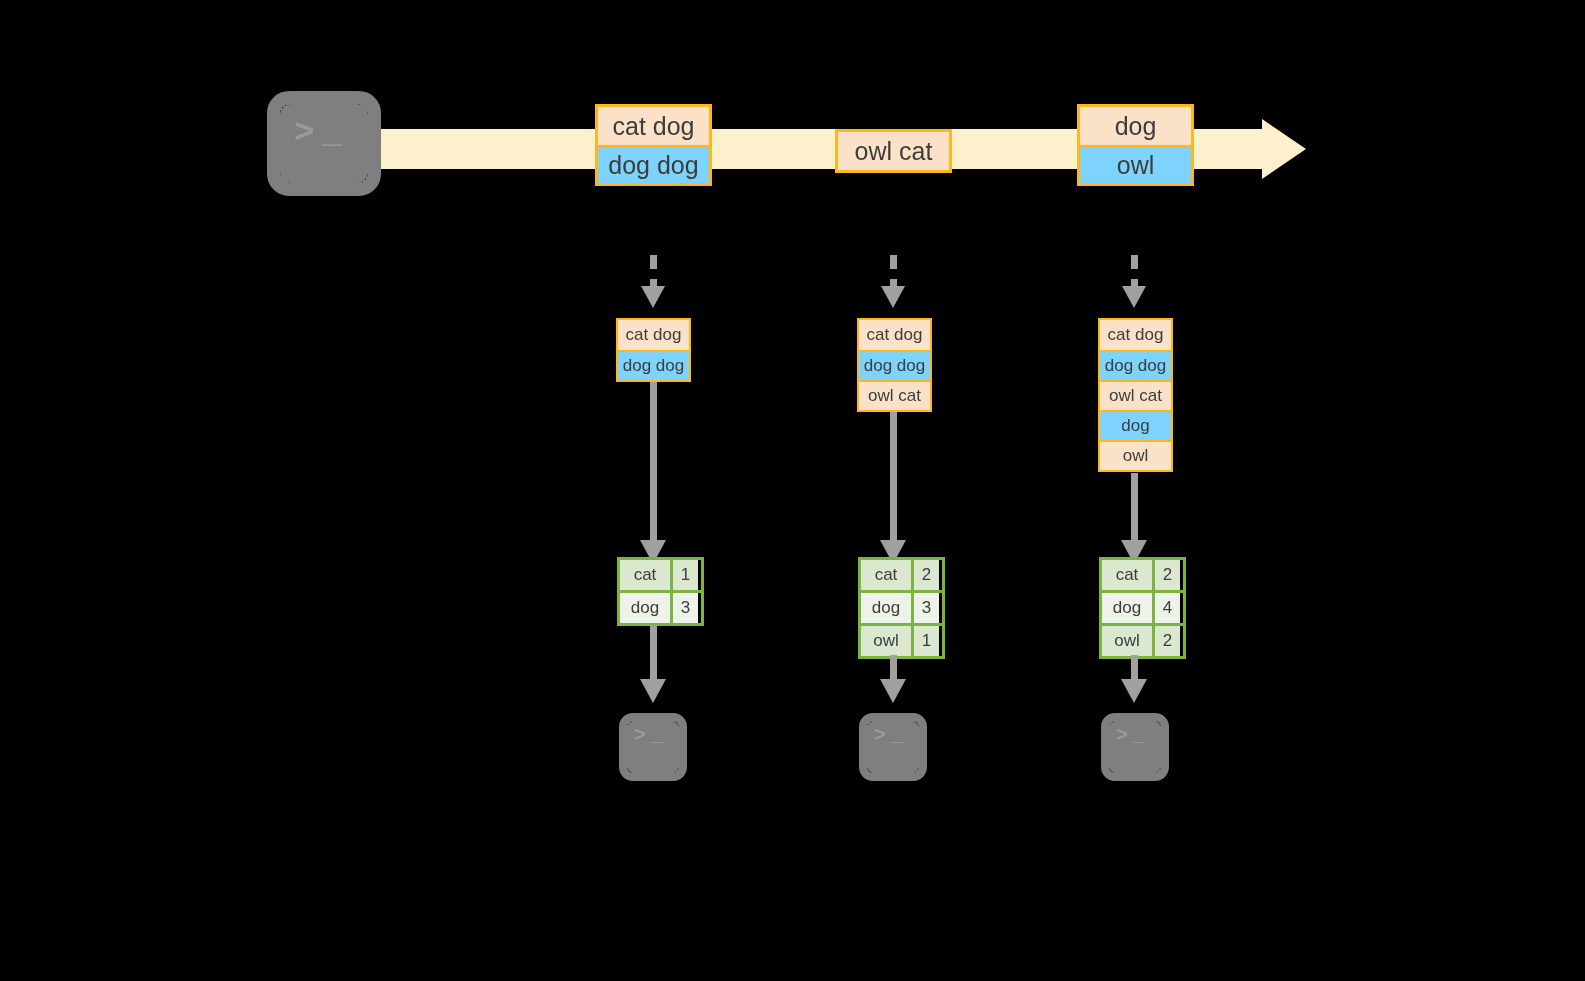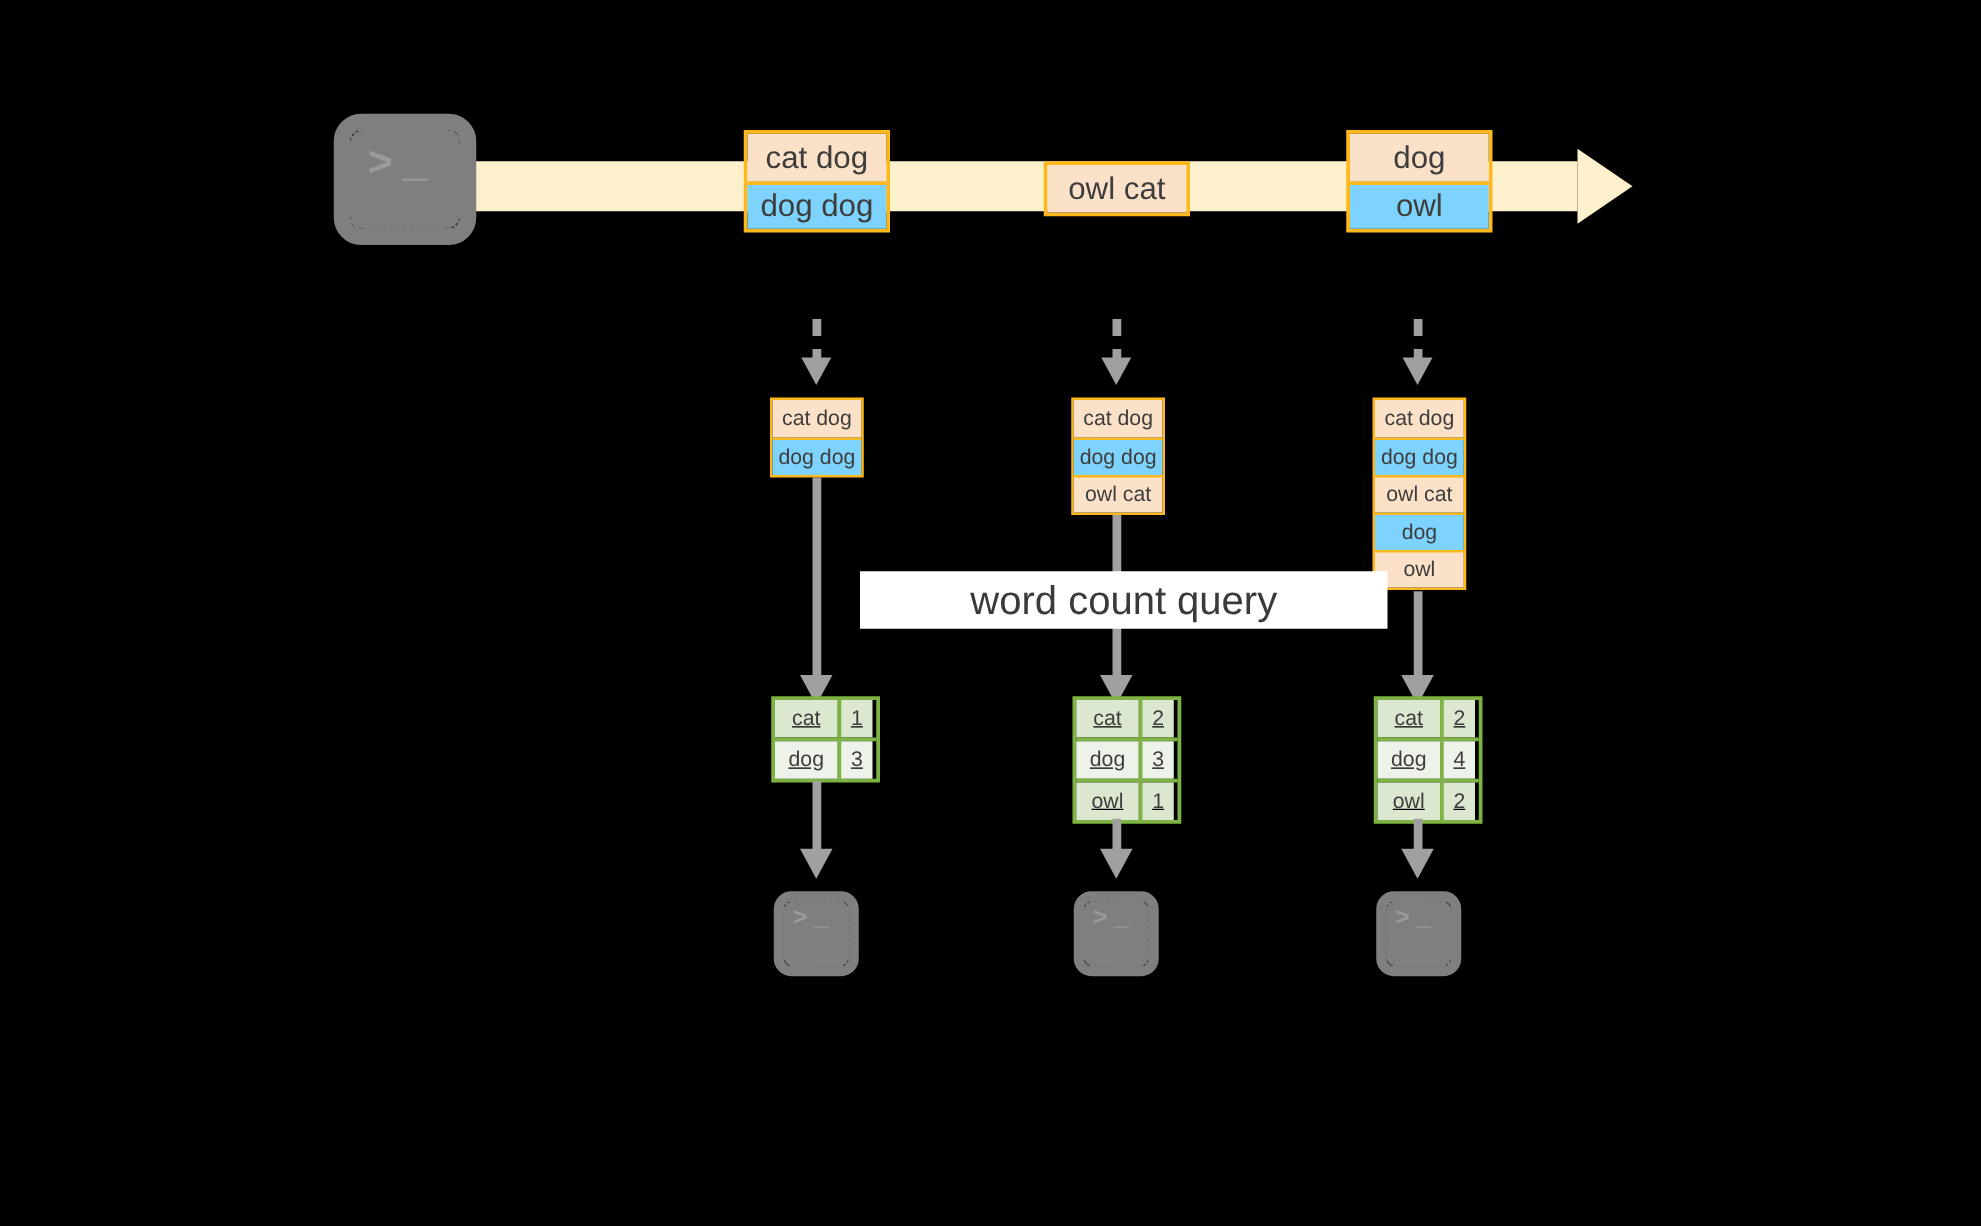--- a/index.html
+++ b/index.html
@@ -90,21 +90,20 @@
   .obox.small .orow + .orow { border-top: 2px solid #ffb81c; }
   .obox.small { border-width: 2px; }
 
   
   .gbox {
     position: absolute;
     box-sizing: border-box;
     border: 3px solid #7cb342;
     display: flex;
     flex-direction: column;
-    text-decoration: underline;
   }
   .grow {
     display: flex;
     height: 30px;
   }
   .grow + .grow { border-top: 3px solid #7cb342; }
   .gcell {
     box-sizing: border-box;
     display: flex;
     align-items: center;
@@ -208,23 +207,20 @@
 
   <div class="gshaft" style="left:650px; top:382px; width:7px; height:165px;"></div>
   <div class="ghead" style="left:640px; top:540px; border-width:24px 13px 0 13px;"></div>
 
   <div class="gshaft" style="left:890px; top:412px; width:7px; height:135px;"></div>
   <div class="ghead" style="left:880px; top:540px; border-width:24px 13px 0 13px;"></div>
 
   <div class="gshaft" style="left:1131px; top:473px; width:7px; height:74px;"></div>
   <div class="ghead" style="left:1121px; top:540px; border-width:24px 13px 0 13px;"></div>
 
-  <div class="banner" style="left:688px; top:457px; width:422px; height:46px;">
-    <span>word count query</span>
-  </div>
 
   <div class="gbox" style="left:617px; top:557px; width:87px;">
     <div class="grow dark">
       <div class="gcell key">cat</div>
       <div class="gcell val">1</div>
     </div>
     <div class="grow light">
       <div class="gcell key">dog</div>
       <div class="gcell val">3</div>
     </div>

